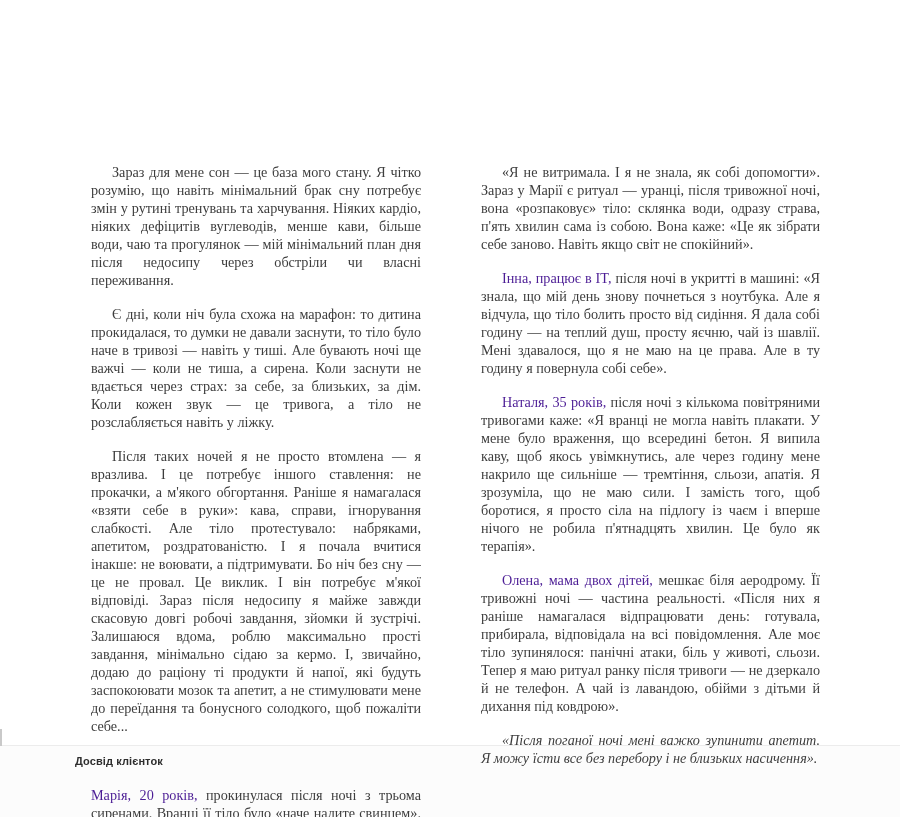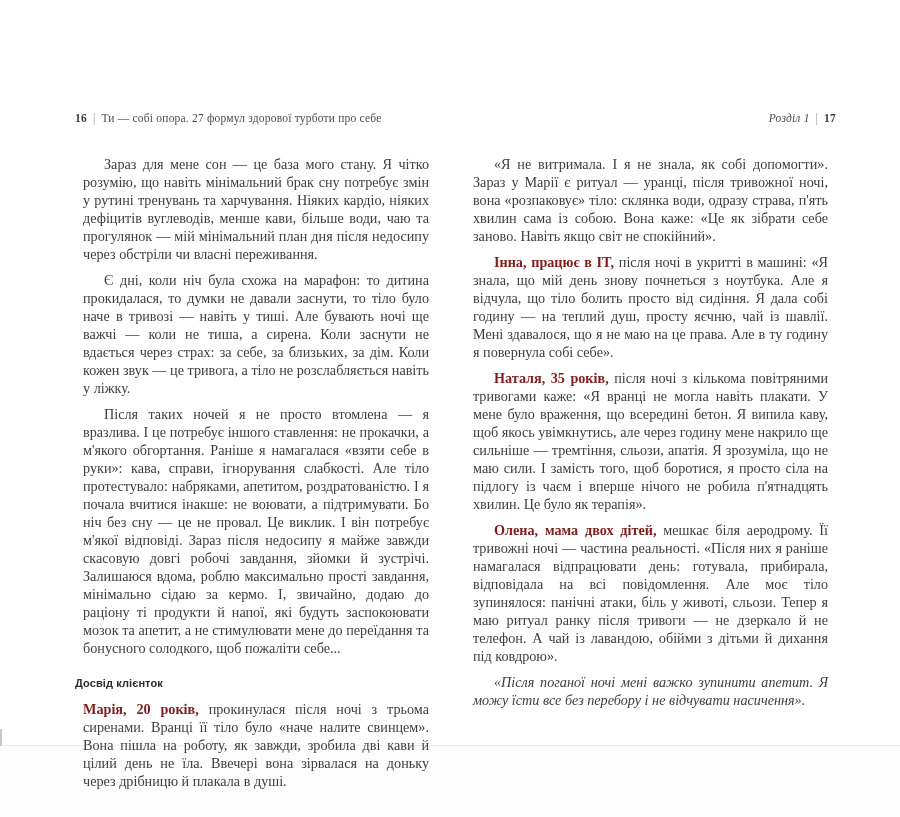--- a/index.html
+++ b/index.html
@@ -29,54 +29,46 @@
   .running-head .pgnum { font-weight: 700; color: #3c3c3c; }
   .running-head .sep { color: #9a9a9a; margin: 0 6px; font-weight: 400; }
   .running-head .chapter { font-style: italic; }
   .col {
     position: absolute; top: 147px;
     font-size: 14.2px; line-height: 18px; color: #3d3d3d;
     text-align: justify;
   }
   .col-left  { left: 75px;  width: 362px; }
   .col-right { left: 465px; width: 371px; }
-  p.para { margin: 8px; }
+  p.para { margin: 16px; }
   p.indent { text-indent: 21px; }
   p.italic { font-style: italic; }
-  .lead { font-weight: 700; color: #7f1d1d; }
+  .lead { font-weight: 400; color: #4c1d95; }
   h2.section-heading {
     font-family: "Liberation Sans", "DejaVu Sans", sans-serif;
     font-size: 11px; font-weight: 700; color: #2e2e2e;
     margin: 17px 0 8px 0; text-align: left; letter-spacing: .1px;
   }
 </style>
 </head>
 <body>
 
 <div class="spread">
 
-  <div class="running-head">
-    <div>
-      <span class="pgnum">16</span><span class="sep">|</span><span>Ти — собі опора. 27 формул здорової турботи про себе</span>
-    </div>
-    <div>
-      <span class="chapter">Розділ 1</span><span class="sep">|</span><span class="pgnum">17</span>
-    </div>
-  </div>
 
   <div class="col col-left">
     <p class="para indent">Зараз для мене сон — це база мого стану. Я чітко розумію, що навіть мінімальний брак сну потребує змін у рутині тренувань та харчування. Ніяких кардіо, ніяких дефіцитів вуглеводів, менше кави, більше води, чаю та прогулянок — мій мінімальний план дня після недосипу через обстріли чи власні переживання.</p>
     <p class="para indent">Є дні, коли ніч була схожа на марафон: то дитина прокидалася, то думки не давали заснути, то тіло було наче в тривозі — навіть у тиші. Але бувають ночі ще важчі — коли не тиша, а сирена. Коли заснути не вдається через страх: за себе, за близьких, за дім. Коли кожен звук — це тривога, а тіло не розслабляється навіть у ліжку.</p>
     <p class="para indent">Після таких ночей я не просто втомлена — я вразлива. І це потребує іншого ставлення: не прокачки, а м'якого обгортання. Раніше я намагалася «взяти себе в руки»: кава, справи, ігнорування слабкості. Але тіло протестувало: набряками, апетитом, роздратованістю. І я почала вчитися інакше: не воювати, а підтримувати. Бо ніч без сну — це не провал. Це виклик. І він потребує м'якої відповіді. Зараз після недосипу я майже завжди скасовую довгі робочі завдання, зйомки й зустрічі. Залишаюся вдома, роблю максимально прості завдання, мінімально сідаю за кермо. І, звичайно, додаю до раціону ті продукти й напої, які будуть заспокоювати мозок та апетит, а не стимулювати мене до переїдання та бонусного солодкого, щоб пожаліти себе...</p>
     <h2 class="section-heading">Досвід клієнток</h2>
     <p class="para"><span class="lead">Марія, 20 років,</span><span> прокинулася після ночі з трьома сиренами. Вранці її тіло було «наче налите свинцем». Вона пішла на роботу, як завжди, зробила дві кави й цілий день не їла. Ввечері вона зірвалася на доньку через дрібницю й плакала в душі.</span></p>
   </div>
 
   <div class="col col-right">
     <p class="para indent"><span>«Я не витримала. І я не знала, як собі допомогти». Зараз у Марії є ритуал — уранці, після тривожної ночі, вона «розпаковує» тіло: склянка води, одразу страва, п'ять хвилин сама із собою. Вона каже: «Це як зібрати себе заново. Навіть якщо світ не спокійний».</span></p>
     <p class="para indent"><span class="lead">Інна, працює в IT,</span><span> після ночі в укритті в машині: «Я знала, що мій день знову почнеться з ноутбука. Але я відчула, що тіло болить просто від сидіння. Я дала собі годину — на теплий душ, просту яєчню, чай із шавлії. Мені здавалося, що я не маю на це права. Але в ту годину я повернула собі себе».</span></p>
     <p class="para indent"><span class="lead">Наталя, 35 років,</span><span> після ночі з кількома повітряними тривогами каже: «Я вранці не могла навіть плакати. У мене було враження, що всередині бетон. Я випила каву, щоб якось увімкнутись, але через годину мене накрило ще сильніше — тремтіння, сльози, апатія. Я зрозуміла, що не маю сили. І замість того, щоб боротися, я просто сіла на підлогу із чаєм і вперше нічого не робила п'ятнадцять хвилин. Це було як терапія».</span></p>
     <p class="para indent"><span class="lead">Олена, мама двох дітей,</span><span> мешкає біля аеродрому. Її тривожні ночі — частина реальності. «Після них я раніше намагалася відпрацювати день: готувала, прибирала, відповідала на всі повідомлення. Але моє тіло зупинялося: панічні атаки, біль у животі, сльози. Тепер я маю ритуал ранку після тривоги — не дзеркало й не телефон. А чай із лавандою, обійми з дітьми й дихання під ковдрою».</span></p>
-    <p class="para indent italic">«Після поганої ночі мені важко зупинити апетит. Я можу їсти все без перебору і не відчувати насичення».</p>
+    <p class="para indent italic">«Після поганої ночі мені важко зупинити апетит. Я можу їсти все без перебору і не близьких насичення».</p>
   </div>
 
   <div class="page-edge-mark"></div>
 </div>
 
 </body></html>

